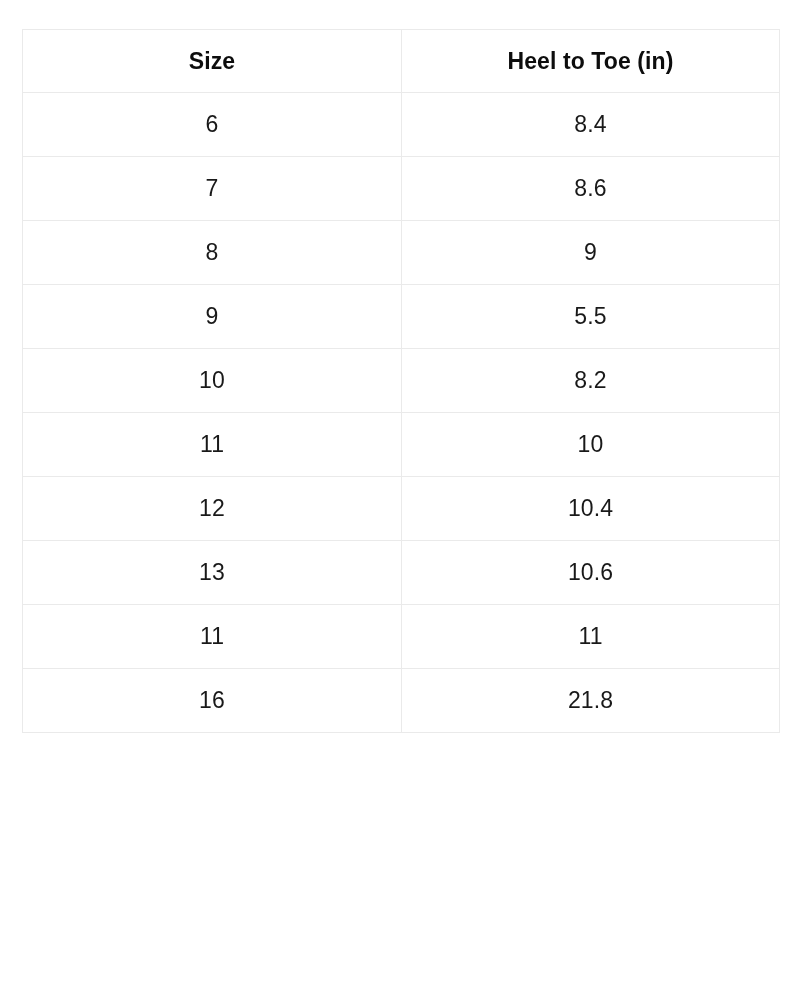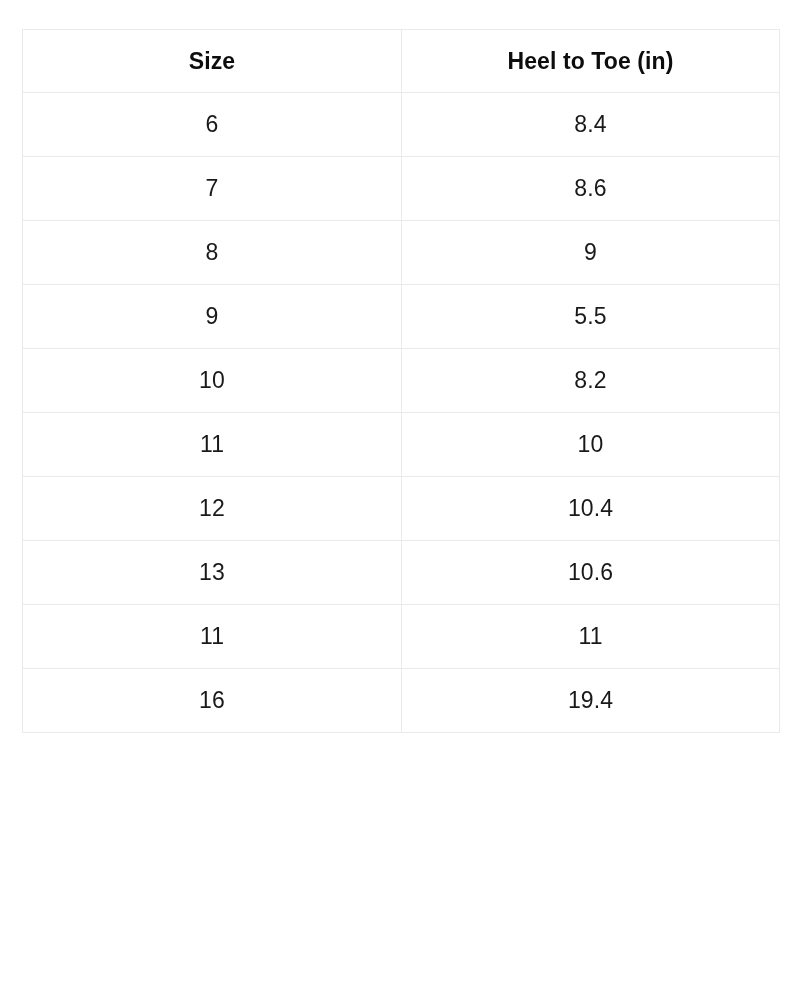--- a/index.html
+++ b/index.html
@@ -106,17 +106,17 @@
         <tr>
           <td>13</td>
           <td>10.6</td>
         </tr>
         <tr>
           <td>11</td>
           <td>11</td>
         </tr>
         <tr>
           <td>16</td>
-          <td>19.4</td>
+          <td>21.8</td>
         </tr>
       </tbody>
   </table>
 </div>
 
 </body></html>

